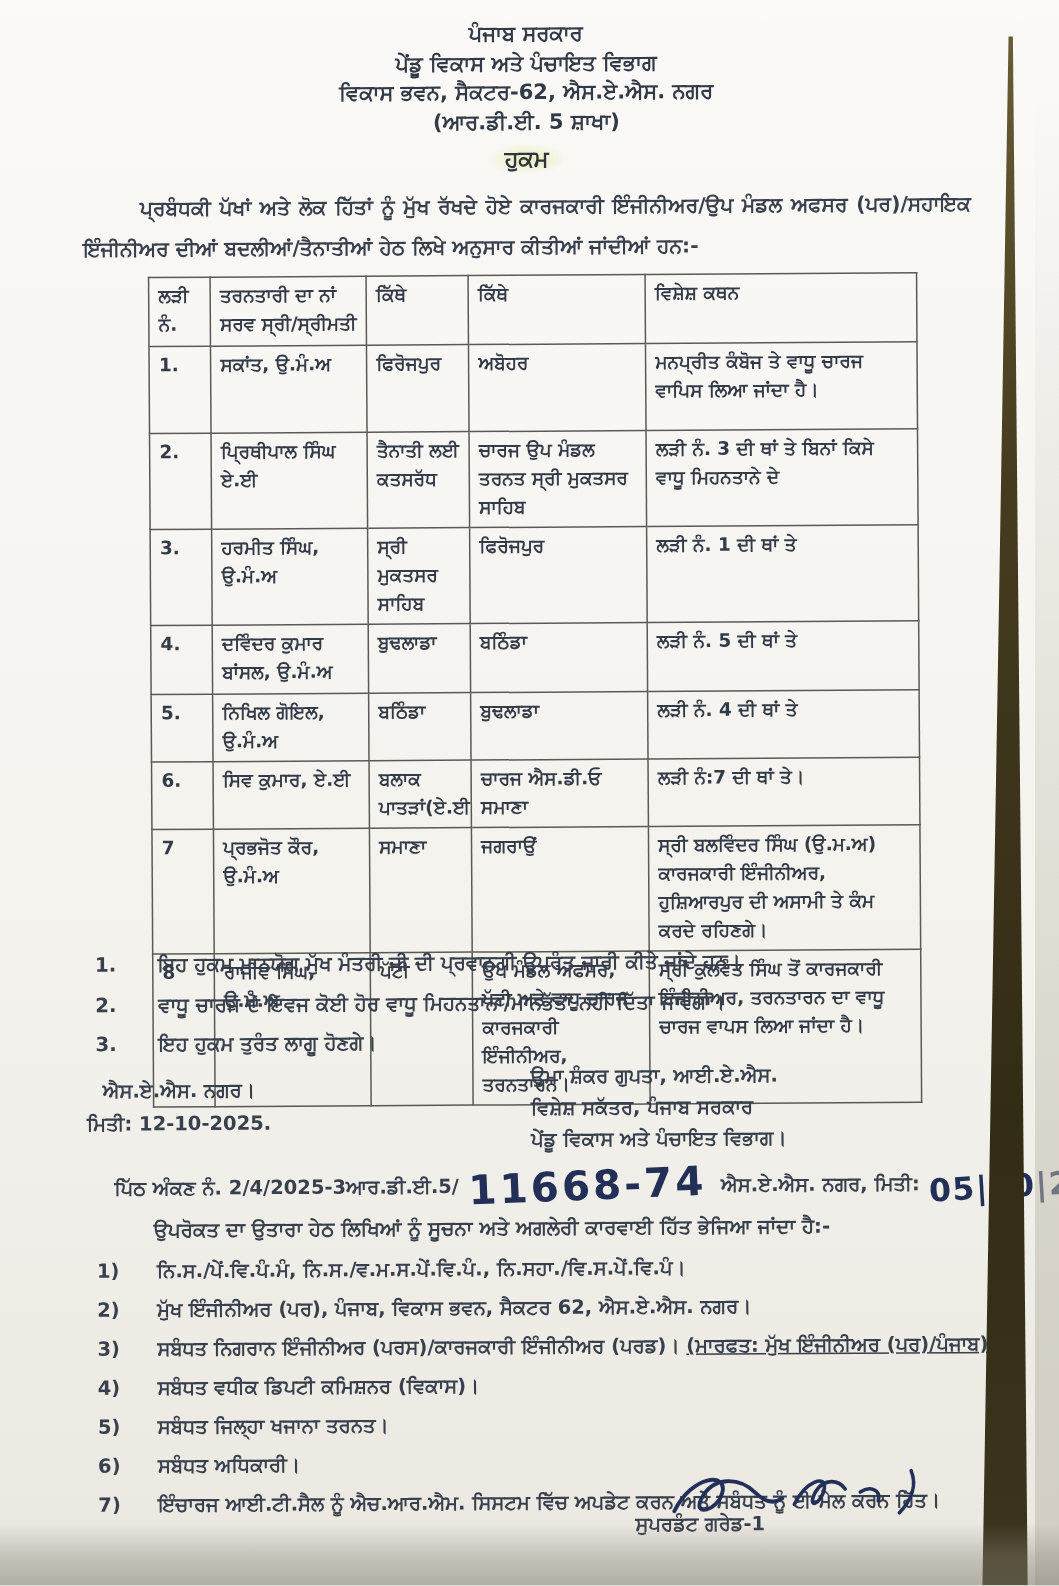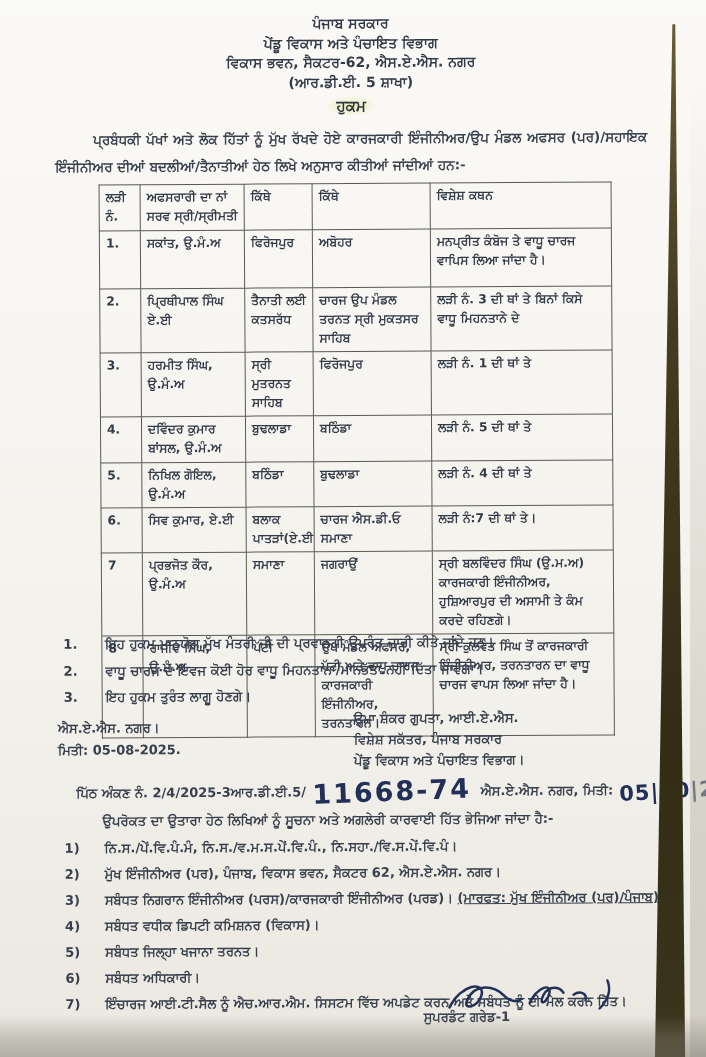--- a/index.html
+++ b/index.html
@@ -63,21 +63,21 @@
     line-height:19px;font-weight:bold;overflow:hidden;
   }
   tr.hrow{height:46px;} tr.r1{height:58px;} tr.r2{height:62px;}
   tr.r3{height:46px;} tr.r4{height:46px;} tr.r5{height:24px;}
   tr.r6{height:44px;} tr.r7{height:62px;} tr.r8{height:96px;}
   
   .notes{position:absolute;top:634px;left:62px;width:600px;font-size:13.2px;font-weight:bold;color:#39404d;}
   .note-row{display:flex;margin-bottom:8.5px;line-height:18px;}
   .note-num{width:42px;flex:0 0 42px;}
   
-  .place-block{position:absolute;top:716px;left:56px;font-size:13px;font-weight:bold;color:#39404d;line-height:22px;}
+  .place-block{position:absolute;top:716px;left:56px;font-size:13px;font-weight:bold;color:#39404d;line-height:22px;text-align:center;}
   .sign-block{position:absolute;top:708px;left:352px;font-size:13px;font-weight:bold;color:#39404d;line-height:21px;}
   
   .endorse-line{
     position:absolute;top:776px;left:74px;width:600px;
     display:flex;align-items:center;font-size:13px;font-weight:bold;color:#39404d;white-space:nowrap;
   }
   .hw{color:#223058;font-weight:bold;}
   .hw.num{font-size:27px;transform:rotate(-2deg);margin:0 10px 0 6px;letter-spacing:2px;}
   .hw.date{font-size:21px;transform:rotate(-3deg);margin-left:6px;letter-spacing:1px;}
   .copy-line{position:absolute;top:812px;left:100px;width:560px;font-size:13.2px;font-weight:bold;color:#39404d;}
@@ -114,21 +114,21 @@
       <colgroup>
         <col style="width:41px">
           <col style="width:104px">
           <col style="width:68px">
           <col style="width:118px">
           <col style="width:181px">
       </colgroup>
       <thead>
         <tr class="hrow">
           <th>ਲੜੀ ਨੰ.</th>
-          <th>ਅਫਸਰਾਰੀ ਦਾ ਨਾਂ ਸਰਵ ਸ੍ਰੀ/ਸ੍ਰੀਮਤੀ</th>
+          <th>ਤਰਨਤਾਰੀ ਦਾ ਨਾਂ ਸਰਵ ਸ੍ਰੀ/ਸ੍ਰੀਮਤੀ</th>
           <th>ਕਿੱਥੇ</th>
           <th>ਕਿੱਥੇ</th>
           <th>ਵਿਸ਼ੇਸ਼ ਕਥਨ</th>
         </tr>
       </thead>
       <tbody>
         <tr class="r1">
           <td>1.</td>
           <td>ਸਕਾਂਤ, ਉ.ਮੰ.ਅ</td>
           <td>ਫਿਰੋਜਪੁਰ</td>
@@ -138,21 +138,21 @@
         <tr class="r2">
           <td>2.</td>
           <td>ਪ੍ਰਿਥੀਪਾਲ ਸਿੰਘ ਏ.ਈ</td>
           <td>ਤੈਨਾਤੀ ਲਈ ਕਤਸਰੱਧ</td>
           <td>ਚਾਰਜ ਉਪ ਮੰਡਲ ਤਰਨਤ ਸ੍ਰੀ ਮੁਕਤਸਰ ਸਾਹਿਬ</td>
           <td>ਲੜੀ ਨੰ. 3 ਦੀ ਥਾਂ ਤੇ ਬਿਨਾਂ ਕਿਸੇ ਵਾਧੂ ਮਿਹਨਤਾਨੇ ਦੇ</td>
         </tr>
         <tr class="r3">
           <td>3.</td>
           <td>ਹਰਮੀਤ ਸਿੰਘ, ਉ.ਮੰ.ਅ</td>
-          <td>ਸ੍ਰੀ ਮੁਤਰਨਤ ਸਾਹਿਬ</td>
+          <td>ਸ੍ਰੀ ਮੁਕਤਸਰ ਸਾਹਿਬ</td>
           <td>ਫਿਰੋਜਪੁਰ</td>
           <td>ਲੜੀ ਨੰ. 1 ਦੀ ਥਾਂ ਤੇ</td>
         </tr>
         <tr class="r4">
           <td>4.</td>
           <td>ਦਵਿੰਦਰ ਕੁਮਾਰ ਬਾਂਸਲ, ਉ.ਮੰ.ਅ</td>
           <td>ਬੁਢਲਾਡਾ</td>
           <td>ਬਠਿੰਡਾ</td>
           <td>ਲੜੀ ਨੰ. 5 ਦੀ ਥਾਂ ਤੇ</td>
         </tr>
@@ -197,21 +197,21 @@
         <span>ਵਾਧੂ ਚਾਰਜ ਦੇ ਇਵਜ ਕੋਈ ਹੋਰ ਵਾਧੂ ਮਿਹਨਤਾਨਾ/ਮਾਨਭੱਤਾ ਨਹੀਂ ਦਿੱਤਾ ਜਾਵੇਗਾ।</span>
       </div>
       <div class="note-row">
         <span class="note-num">3.</span>
         <span>ਇਹ ਹੁਕਮ ਤੁਰੰਤ ਲਾਗੂ ਹੋਣਗੇ।</span>
       </div>
     </div>
 
     <div class="place-block">
       <div>ਐਸ.ਏ.ਐਸ. ਨਗਰ।</div>
-      <div>ਮਿਤੀ: 05-08-2025.</div>
+      <div>ਮਿਤੀ: 12-10-2025.</div>
     </div>
 
     <div class="sign-block">
       <div>ਉਮਾ ਸ਼ੰਕਰ ਗੁਪਤਾ, ਆਈ.ਏ.ਐਸ.</div>
       <div>ਵਿਸ਼ੇਸ਼ ਸਕੱਤਰ, ਪੰਜਾਬ ਸਰਕਾਰ</div>
       <div>ਪੇਂਡੂ ਵਿਕਾਸ ਅਤੇ ਪੰਚਾਇਤ ਵਿਭਾਗ।</div>
     </div>
 
     <div class="endorse-line">
       <span>ਪਿੱਠ ਅੰਕਣ ਨੰ. 2/4/2025-3ਆਰ.ਡੀ.ਈ.5/</span>

